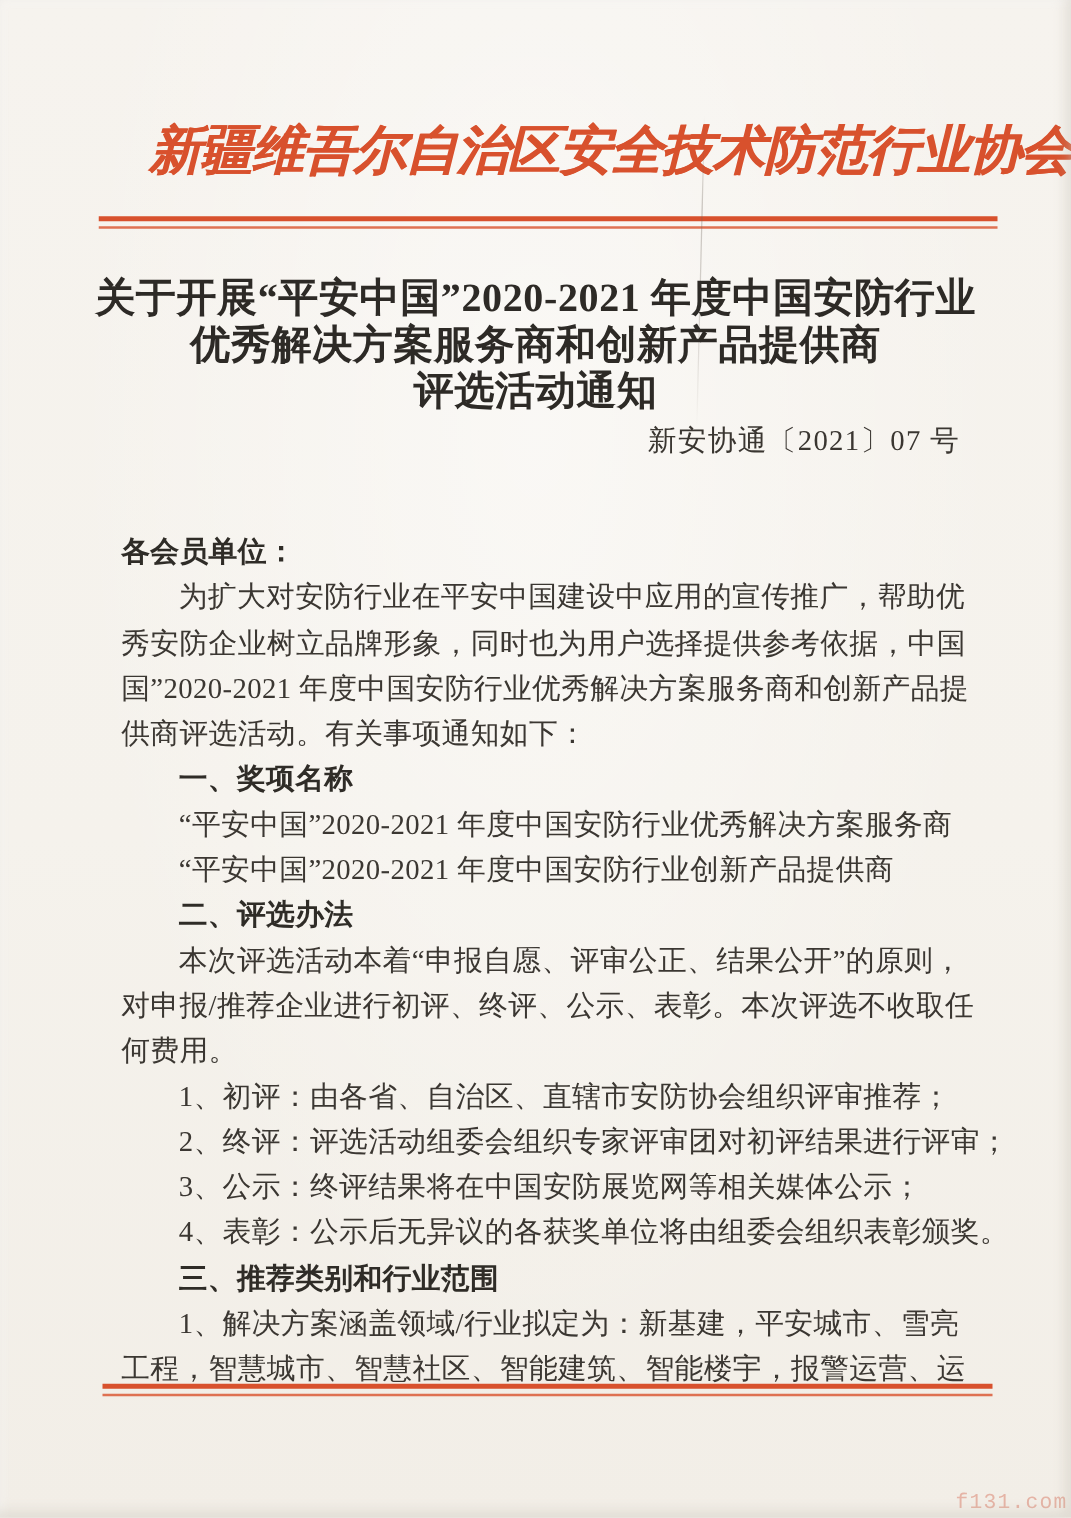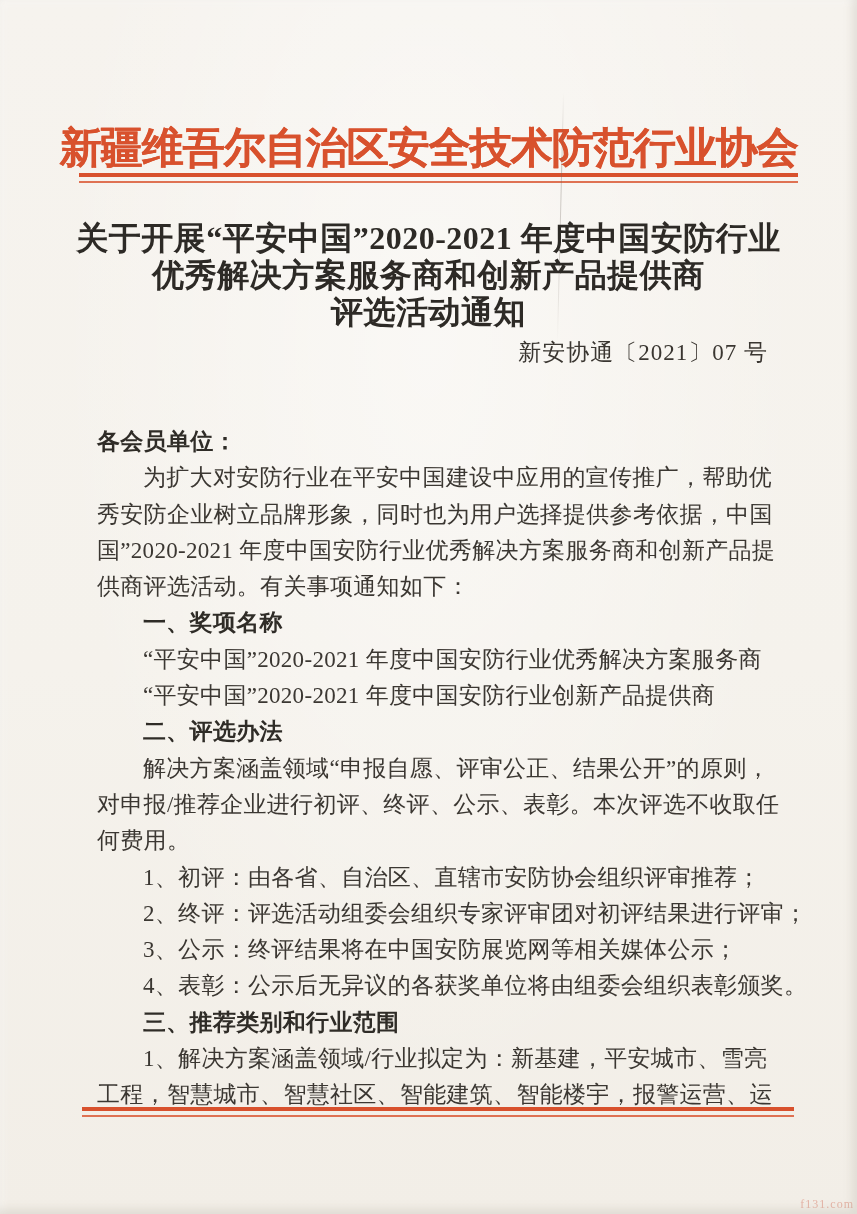--- a/index.html
+++ b/index.html
@@ -11,27 +11,28 @@
       radial-gradient(ellipse at 50% 28%, rgba(255,255,255,0.45), rgba(255,255,255,0) 62%),
       linear-gradient(180deg,#f6f3ee 0%,#f5f2ec 55%,#f2eee7 100%);
     overflow:hidden;
     font-family:"Liberation Serif","DejaVu Serif",serif;
   }
   .page::after{
     content:"";position:absolute;inset:0;pointer-events:none;
     box-shadow:inset -4px -4px 10px rgba(175,168,155,0.30), inset 2px 2px 8px rgba(255,255,255,0.5);
   }
   .letterhead{
-    position:absolute;top:120px;left:0;right:0;
-    text-align:center;
+    position:absolute;top:92px;left:0;right:0;
+    text-align:right;
     font-size:42px;font-weight:bold;
     color:#d8512d;
     letter-spacing:-1px;
     text-shadow:0.5px 0 0 currentColor;
     white-space:nowrap;
+    font-style:italic;
   }
   .rule{position:absolute;left:79px;width:719px;}
   .rule-top{top:173px;}
   .rule-bottom{top:1107px;left:82px;width:712px;}
   .rule .thick{height:4px;background:#d8512d;}
   .rule .thin{height:2px;background:#da5b37;margin-top:4px;opacity:.85;}
   .title-block{
     position:absolute;top:220px;left:40px;right:40px;
     text-align:center;
     font-size:32px;font-weight:bold;color:#2d2a26;
@@ -52,22 +53,22 @@
   .line{white-space:nowrap;}
   .para-start,.heading,.award,.item{text-indent:2em;}
   .salutation,.heading{font-weight:bold;color:#2f2c27;}
   .crease{
     position:absolute;left:560px;top:92px;width:1px;height:250px;
     background:linear-gradient(180deg,transparent,rgba(110,100,90,.35) 30%,rgba(110,100,90,.22) 70%,transparent);
     transform:rotate(1.4deg);
   }
   .watermark{
     position:absolute;right:3px;bottom:2px;
-    font-family:Liberation Serif, serif;
-    font-size:12px;color:#e2a696;opacity:.8;letter-spacing:1px;
+    font-family:Liberation Mono, monospace;
+    font-size:17px;color:#e2a696;opacity:.8;letter-spacing:1px;
     white-space:nowrap;
   }
 </style>
 </head>
 <body>
 
 <div class="page">
 
   <div class="letterhead">新疆维吾尔自治区安全技术防范行业协会</div>
 
@@ -89,21 +90,21 @@
   <div class="doc-body">
       <div class="line salutation">各会员单位：</div>
       <div class="line para-start">为扩大对安防行业在平安中国建设中应用的宣传推广，帮助优</div>
       <div class="line continuation">秀安防企业树立品牌形象，同时也为用户选择提供参考依据，中国</div>
       <div class="line continuation">国”2020-2021 年度中国安防行业优秀解决方案服务商和创新产品提</div>
       <div class="line continuation">供商评选活动。有关事项通知如下：</div>
       <div class="line heading">一、奖项名称</div>
       <div class="line award">“平安中国”2020-2021 年度中国安防行业优秀解决方案服务商</div>
       <div class="line award">“平安中国”2020-2021 年度中国安防行业创新产品提供商</div>
       <div class="line heading">二、评选办法</div>
-      <div class="line para-start">解决方案涵盖领域“申报自愿、评审公正、结果公开”的原则，</div>
+      <div class="line para-start">本次评选活动本着“申报自愿、评审公正、结果公开”的原则，</div>
       <div class="line continuation">对申报/推荐企业进行初评、终评、公示、表彰。本次评选不收取任</div>
       <div class="line continuation">何费用。</div>
       <div class="line item">1、初评：由各省、自治区、直辖市安防协会组织评审推荐；</div>
       <div class="line item">2、终评：评选活动组委会组织专家评审团对初评结果进行评审；</div>
       <div class="line item">3、公示：终评结果将在中国安防展览网等相关媒体公示；</div>
       <div class="line item">4、表彰：公示后无异议的各获奖单位将由组委会组织表彰颁奖。</div>
       <div class="line heading">三、推荐类别和行业范围</div>
       <div class="line item">1、解决方案涵盖领域/行业拟定为：新基建，平安城市、雪亮</div>
       <div class="line continuation">工程，智慧城市、智慧社区、智能建筑、智能楼宇，报警运营、运</div>
     </div>

